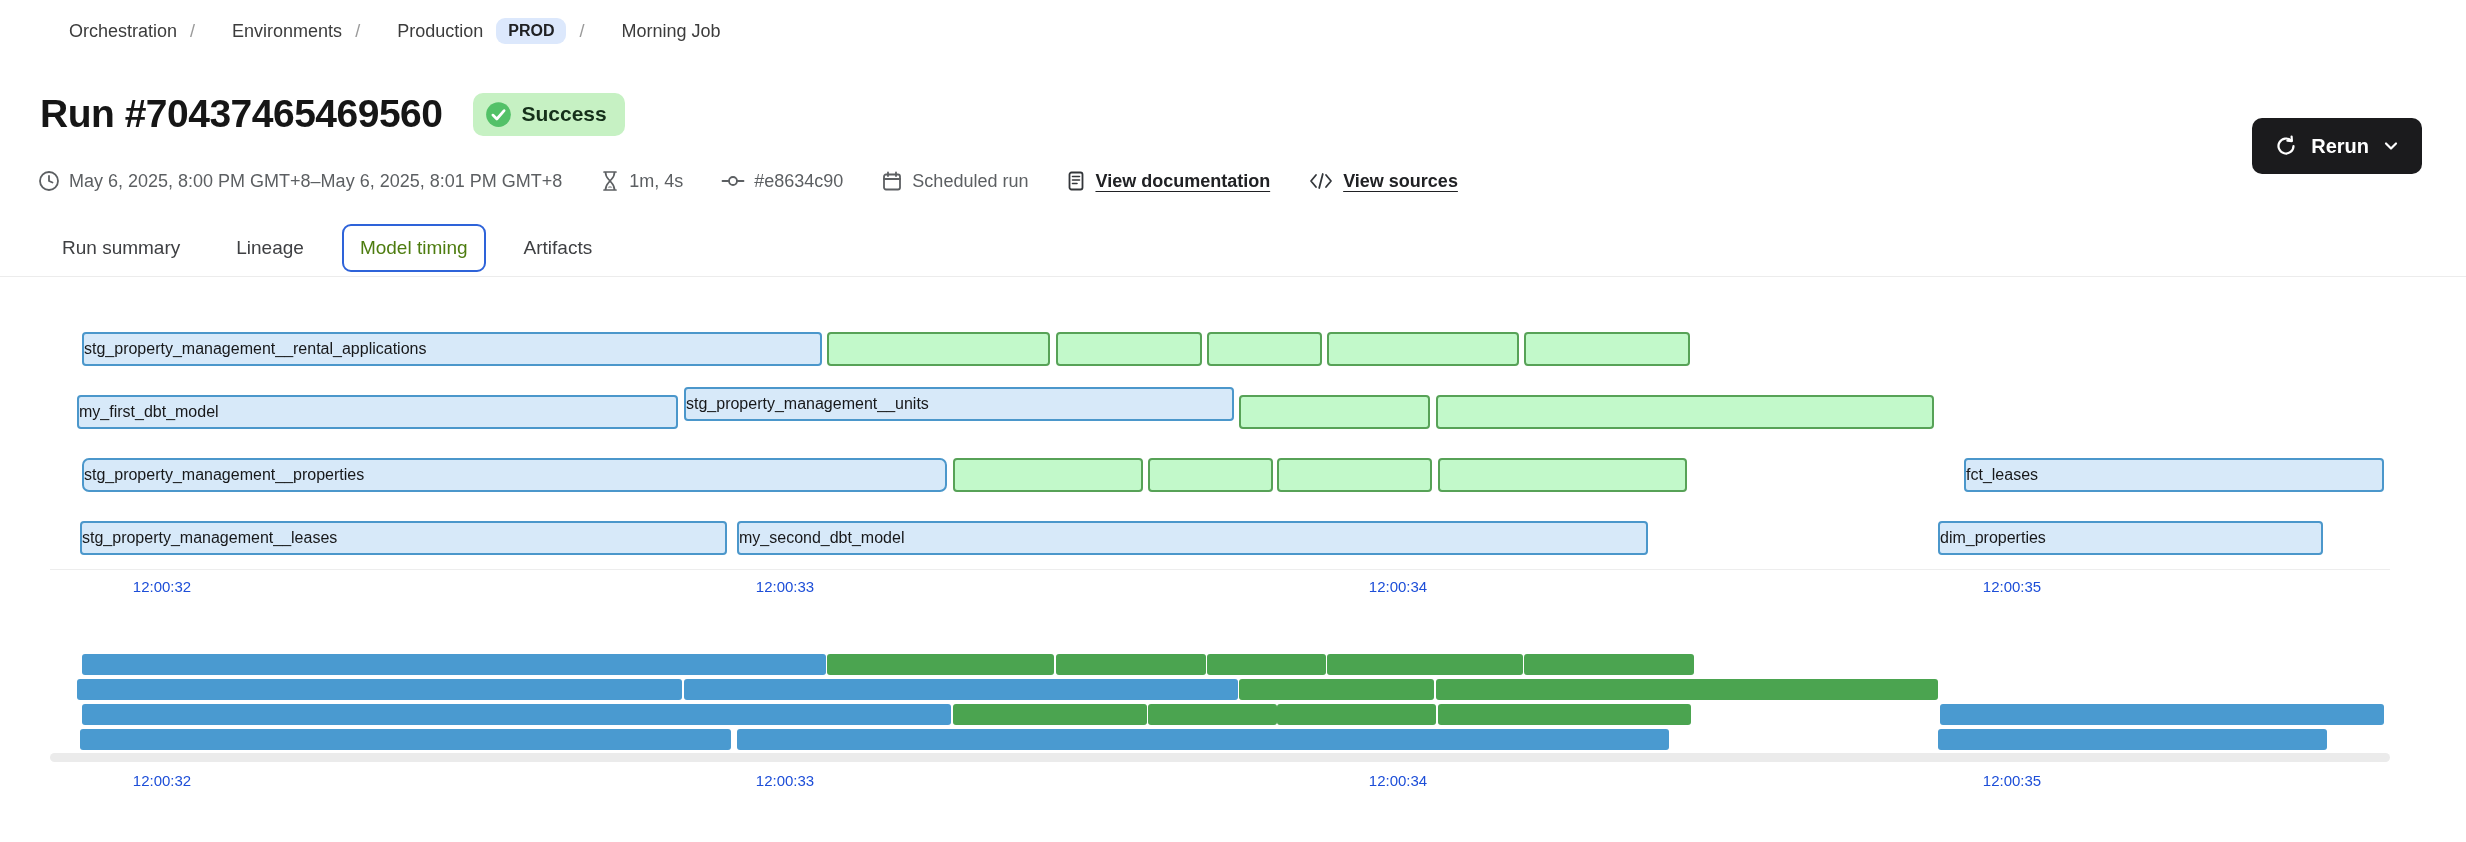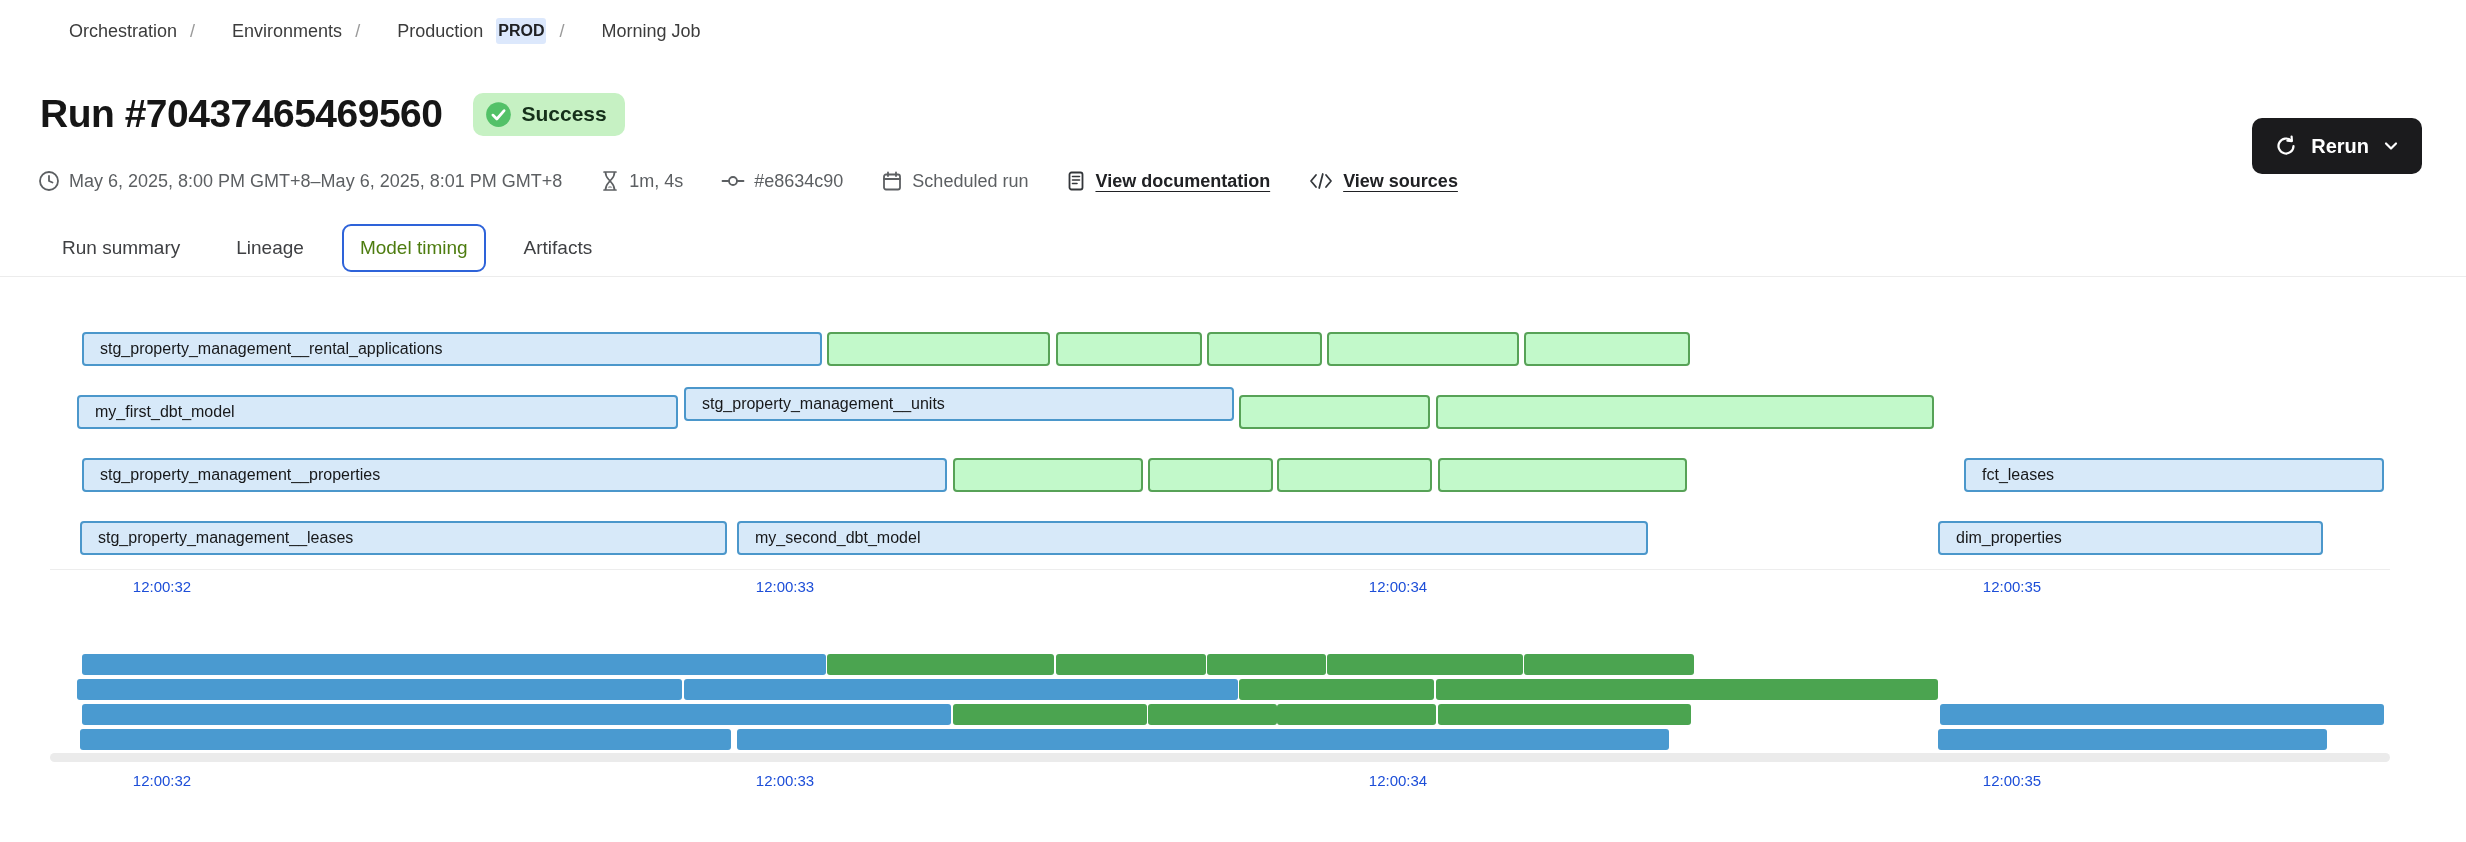--- a/index.html
+++ b/index.html
@@ -4,21 +4,21 @@
 <style>
   * { margin:0; padding:0; box-sizing:border-box; }
   html,body { background:#fff; }
   body { font-family:"Liberation Sans", sans-serif; color:#1f1f1f; }
   .page { position:relative; width:2466px; height:842px; background:#fff; overflow:hidden; }
 
   
   .breadcrumb { position:absolute; top:18px; left:45px; display:flex; align-items:center; gap:13px; font-size:18px; color:#3c3c3c; }
   .breadcrumb .sep { color:#9a9a9a; }
   .crumb { cursor:pointer;margin-left:24px; }
-  .env-badge { background:#dce8fc; color:#202124; font-weight:700; font-size:16px; padding:4px 2px; border-radius:3px; }
+  .env-badge { background:#dce8fc; color:#202124; font-weight:700; font-size:16px; padding:4px 12px; border-radius:9px; }
 
   
   .header-row { position:absolute; top:92px; left:40px; display:flex; align-items:center; gap:30px; }
   .run-title { font-size:39px; font-weight:700; letter-spacing:-0.5px; color:#161616; }
   .status-badge { display:flex; align-items:center; gap:10px; background:#c6f1c3; border-radius:10px; padding:8px 18px 8px 12px; font-size:21px; font-weight:600; color:#15301a; }
   .check-circle { width:27px; height:27px; }
 
   .rerun-btn { position:absolute; top:118px; right:44px; height:56px; background:#1b1b1d; color:#fff; border:none; border-radius:10px; display:flex; align-items:center; gap:13px; padding:0 22px; font-size:20px; font-weight:700; font-family:"Liberation Sans", sans-serif; cursor:pointer; }
 
   
@@ -33,21 +33,21 @@
   .tab.active { color:#4d7c0f; font-weight:500; border-color:#2e63d9; }
   .tabs-divider { position:absolute; top:276px; left:0; width:2466px; height:1px; background:#ececec; }
 
   
   .gantt-main { position:absolute; top:300px; left:50px; width:2350px; height:276px; }
   .gantt-mini { position:absolute; top:654px; left:50px; width:2350px; height:100px; }
   .bar { position:absolute; border-radius:4px; }
   .bar.main { height:34px; display:flex; align-items:center; }
   .bar.main.blue  { background:#d7e9f9; border:2px solid #4b97cb; }
   .bar.main.green { background:#c2f9ca; border:2px solid #57a257; }
-  .bar.main span { font-size:16px; color:#17181a; padding-left:16px; white-space:nowrap; overflow:hidden; }
+  .bar.main span { font-size:16px; color:#17181a; padding-left:0; white-space:nowrap; overflow:hidden; }
   .bar.mini { height:21px; border-radius:3px; }
   .bar.mini.blue  { background:#4a9ad0; }
   .bar.mini.green { background:#4ba450; }
 
   .axis-line { position:absolute; top:569px; left:50px; width:2340px; height:1px; background:#ededed; }
   .axis-main, .axis-mini { position:absolute; left:50px; width:2350px; height:20px; }
   .axis-main { top:578px; }
   .axis-mini { top:772px; }
   .tick { position:absolute; transform:translateX(-50%); font-size:15px; color:#1d4ed8; white-space:nowrap; }
 
@@ -154,21 +154,21 @@
       <div class="bar main green" style="left: 1277px; top: 32px; width: 192px;"></div>
       <div class="bar main green" style="left: 1474px; top: 32px; width: 166px;"></div>
       <div class="bar main blue" style="left: 27px; top: 95px; width: 601px;">
         <span>my_first_dbt_model</span>
       </div>
       <div class="bar main blue" style="left: 634px; top: 87px; width: 550px;">
         <span>stg_property_management__units</span>
       </div>
       <div class="bar main green" style="left: 1189px; top: 95px; width: 191px;"></div>
       <div class="bar main green" style="left: 1386px; top: 95px; width: 498px;"></div>
-      <div class="bar main blue" style="left: 32px; top: 158px; width: 865px;">
+      <div class="bar main blue" style="left: 32px; top: 158px; width: 865px; border-radius: 7px;">
         <span>stg_property_management__properties</span>
       </div>
       <div class="bar main green" style="left: 903px; top: 158px; width: 190px;"></div>
       <div class="bar main green" style="left: 1098px; top: 158px; width: 125px;"></div>
       <div class="bar main green" style="left: 1227px; top: 158px; width: 155px;"></div>
       <div class="bar main green" style="left: 1388px; top: 158px; width: 249px;"></div>
       <div class="bar main blue" style="left: 1914px; top: 158px; width: 420px;">
         <span>fct_leases</span>
       </div>
       <div class="bar main blue" style="left: 30px; top: 221px; width: 647px;">

